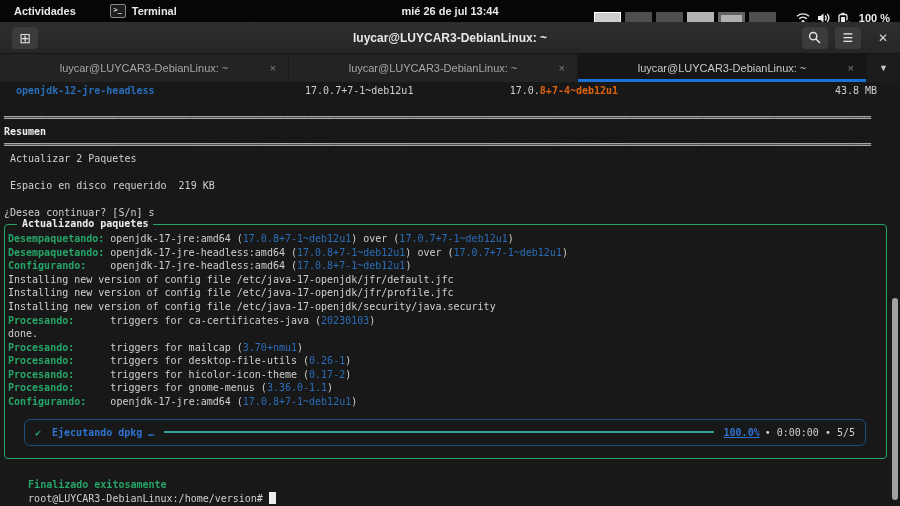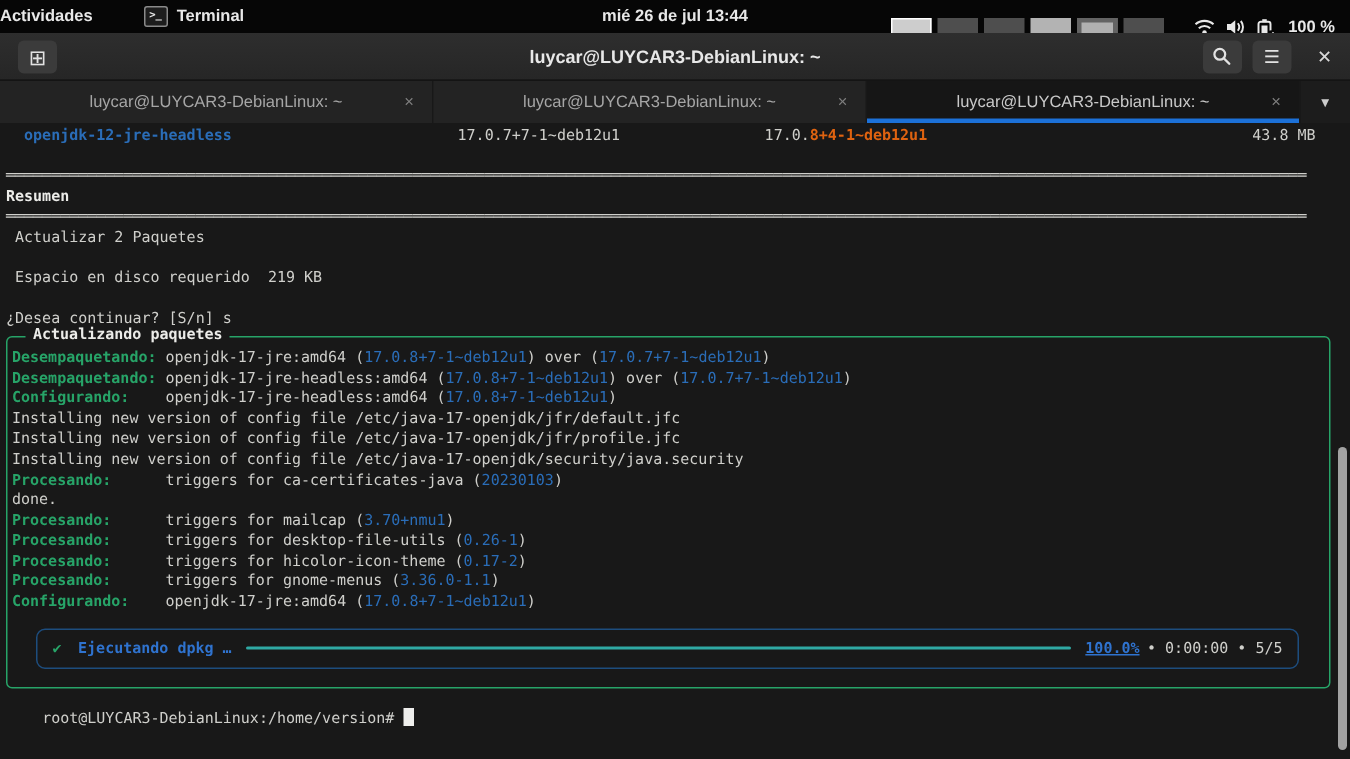--- a/index.html
+++ b/index.html
@@ -4,21 +4,21 @@
 <style>
   html,body{margin:0;padding:0;}
   body{
     width:900px;height:506px;overflow:hidden;background:#181818;
     font-family:"Liberation Sans",sans-serif;
     -webkit-font-smoothing:antialiased;
   }
   
   .topbar{height:22px;background:#060606;display:flex;align-items:center;
     color:#e8e8e8;font-size:11px;font-weight:700;position:relative;}
-  .tb-activities{}
+  .tb-activities{margin-left:14px;}
   .tb-app{display:flex;align-items:center;margin-left:34px;gap:6px;}
   .tb-appicon{width:14px;height:12px;background:#1d1d1d;border:1px solid #8a8a8a;
     border-radius:2px;color:#e8e8e8;font-size:7px;line-height:11px;text-align:center;
     font-family:"DejaVu Sans Mono",monospace;font-weight:700;}
   .tb-clock{position:absolute;left:50%;transform:translateX(-50%);white-space:nowrap;text-align:center;}
   .tb-right{margin-left:auto;display:flex;align-items:center;margin-right:10px;gap:4px;margin-top:14px;}
   .ws-wrap{display:flex;align-items:center;gap:4px;margin-right:16px;}
   .ws{width:27px;height:13px;box-sizing:border-box;}
   .ws-focused{background:#cdcdcd;border:1.5px solid #ffffff;}
   .ws-dim{background:#4e4e4e;}
@@ -147,21 +147,21 @@
     <span>luycar@LUYCAR3-DebianLinux: ~</span>
     <span class="tab-close">×</span>
   </div>
   <div class="tab-chevron">
     <span>▼</span>
   </div>
 </div>
 
 <div class="term">
   <div id="lines-top">
-      <div class="trow"><span class="s-nb">  openjdk-12-jre-headless</span><span class="s-d">                         </span><span class="s-d">17.0.7+7-1~deb12u1</span><span class="s-d">                </span><span class="s-d">17.0.</span><span class="s-or">8+4-1~deb12u1</span><span class="s-d">                                    </span><span class="s-d">43.8 MB</span></div>
+      <div class="trow"><span class="s-nb">  openjdk-12-jre-headless</span><span class="s-d">                         </span><span class="s-d">17.0.7+7-1~deb12u1</span><span class="s-d">                </span><span class="s-d">17.0.</span><span class="s-or">8+7-4~deb12u1</span><span class="s-d">                                    </span><span class="s-d">43.8 MB</span></div>
       <div class="trow"><span class="s-d"></span></div>
       <div class="trow"><span class="s-d">════════════════════════════════════════════════════════════════════════════════════════════════════════════════════════════════════════════════</span></div>
       <div class="trow"><span class="s-b">Resumen</span></div>
       <div class="trow"><span class="s-d">════════════════════════════════════════════════════════════════════════════════════════════════════════════════════════════════════════════════</span></div>
       <div class="trow"><span class="s-d"> Actualizar 2 Paquetes</span></div>
       <div class="trow"><span class="s-d"></span></div>
       <div class="trow"><span class="s-d"> Espacio en disco requerido  219 KB</span></div>
       <div class="trow"><span class="s-d"></span></div>
       <div class="trow"><span class="s-d">¿Desea continuar? [S/n] s</span></div>
     </div>
@@ -185,18 +185,21 @@
       </div>
     <div class="pbox">
       <span class="pcheck">✔</span>
       <span class="plabel">Ejecutando dpkg …</span>
       <div class="pline"></div>
       <span class="ppct">100.0%</span>
       <span class="prest">• 0:00:00 • 5/5</span>
     </div>
   </div>
 
+  <div class="trow final-row">
+    <span class="s-gb">Finalizado exitosamente</span>
+  </div>
   <div class="trow">
     <span class="s-d">root@LUYCAR3-DebianLinux:/home/version# </span><span class="cursor"></span>
   </div>
 
   <div class="scroll-thumb"></div>
 </div>
 
 </body></html>

